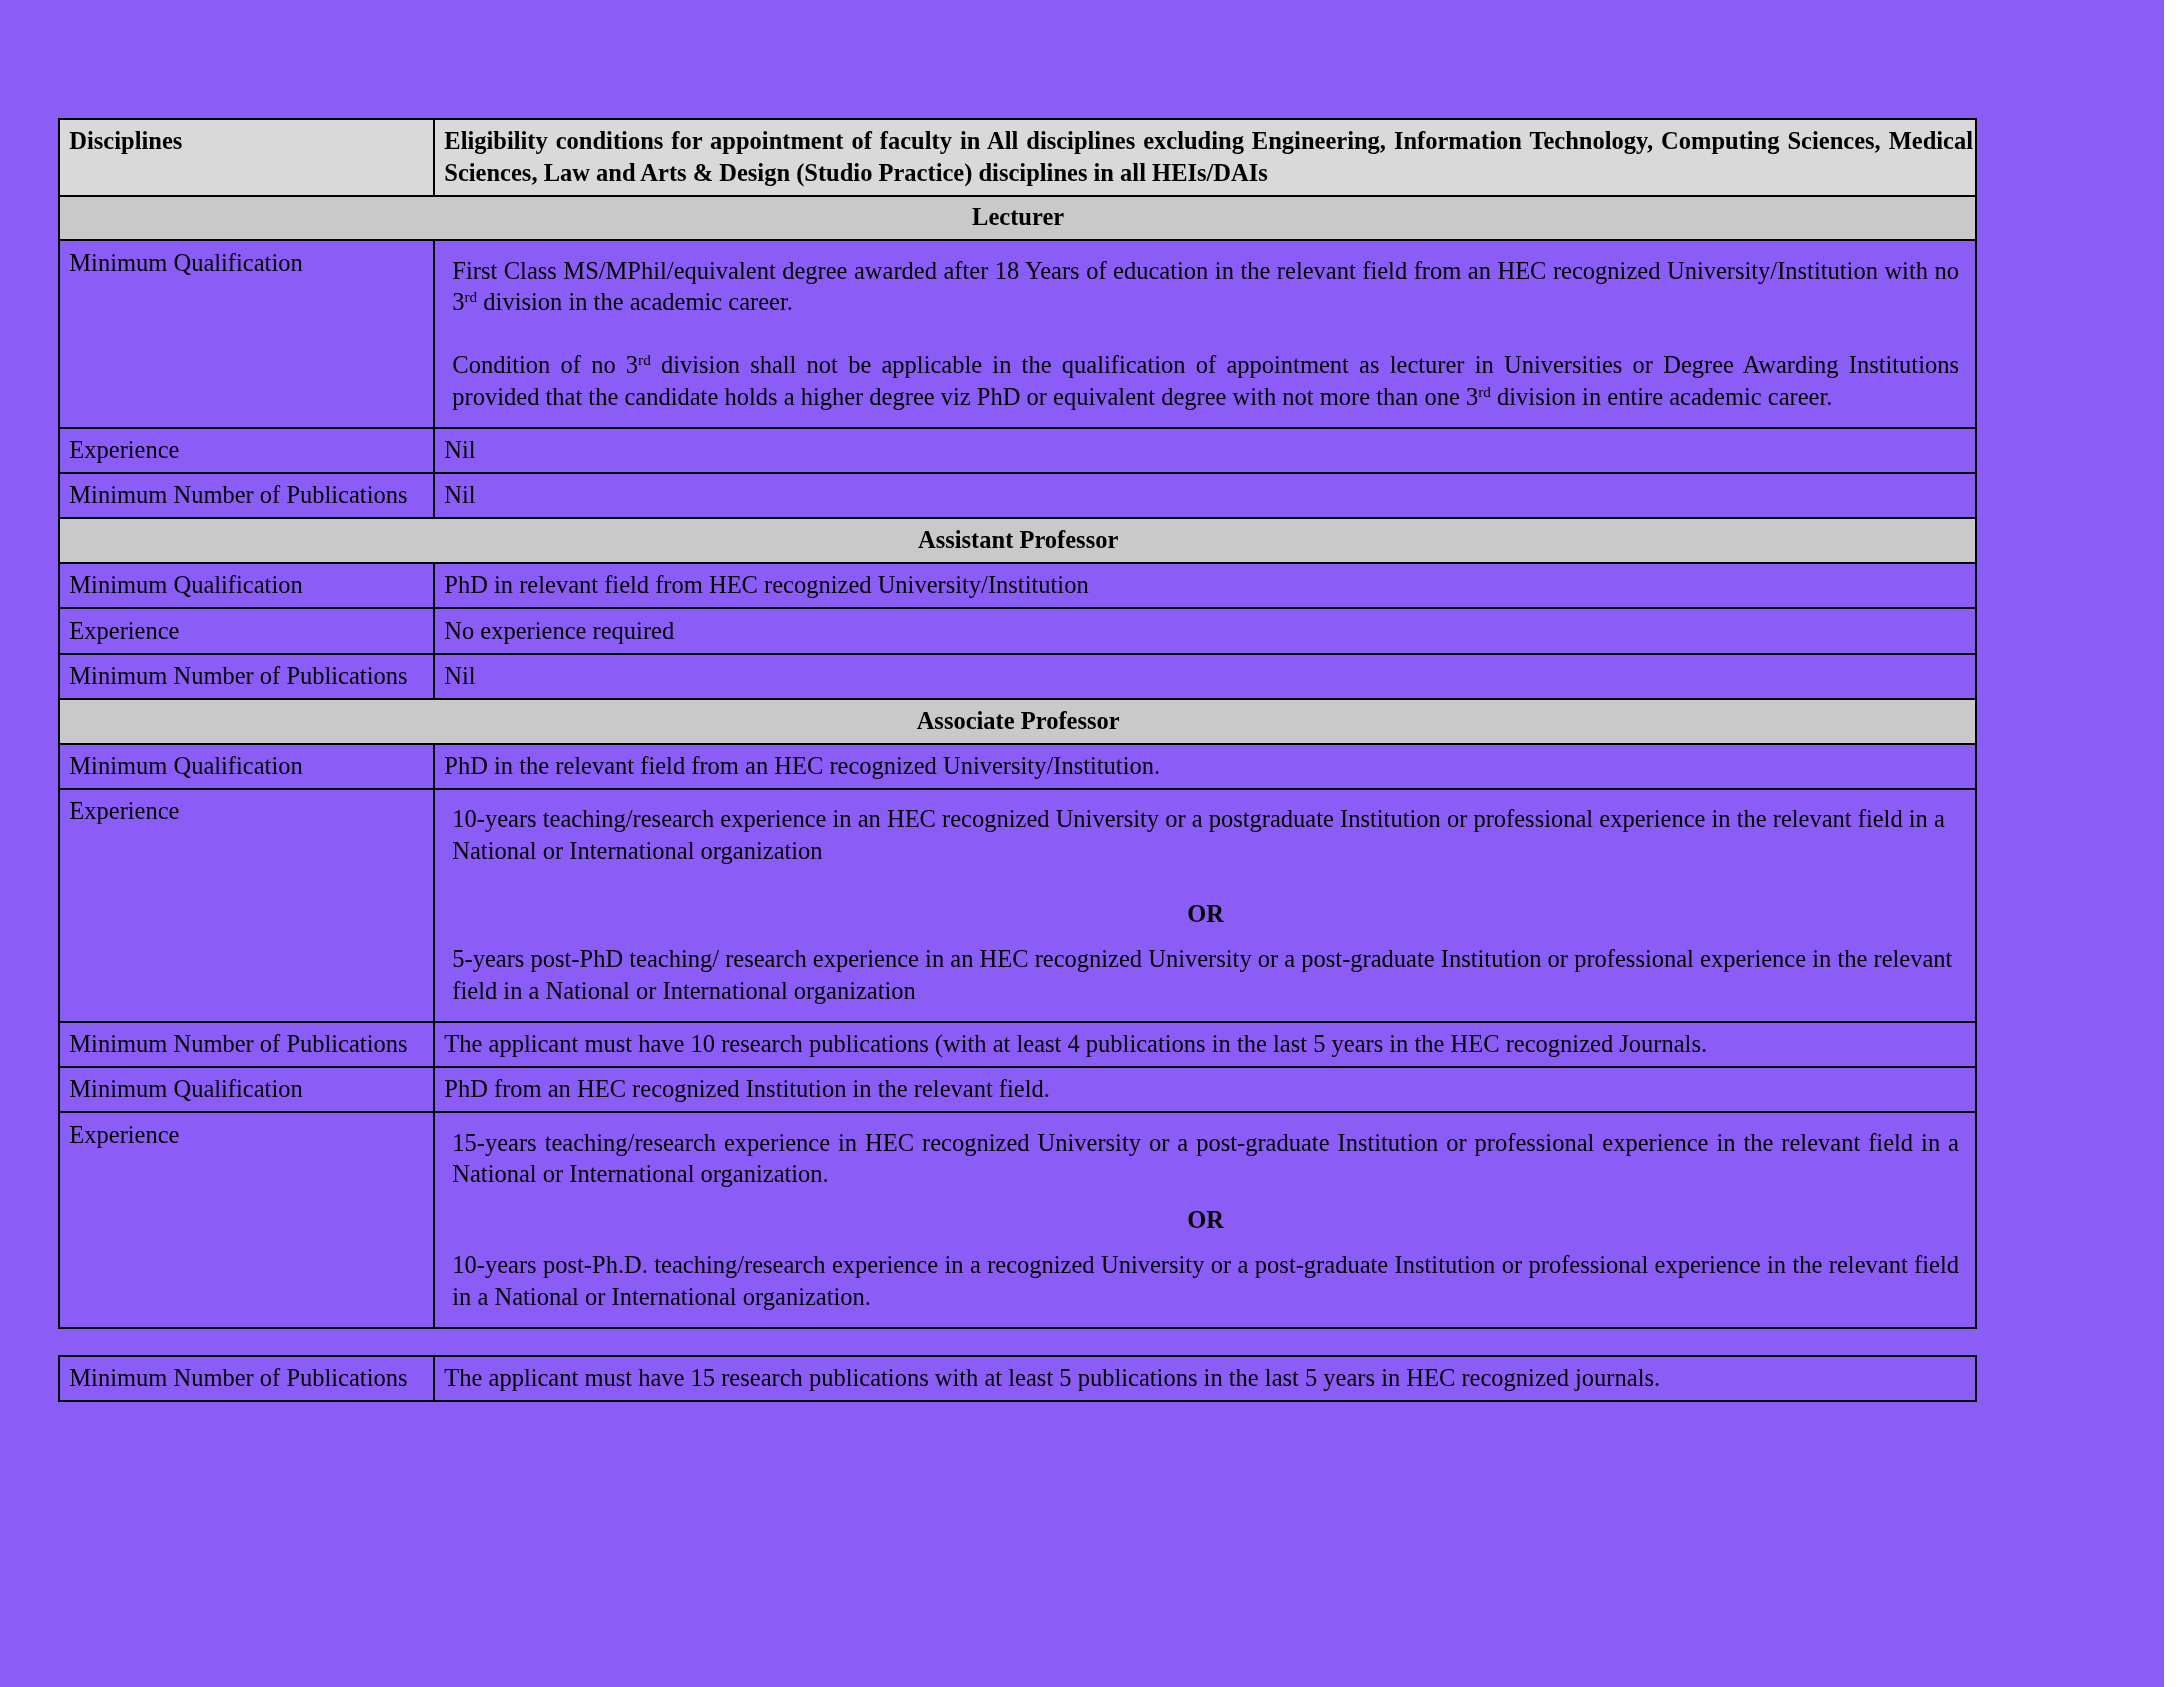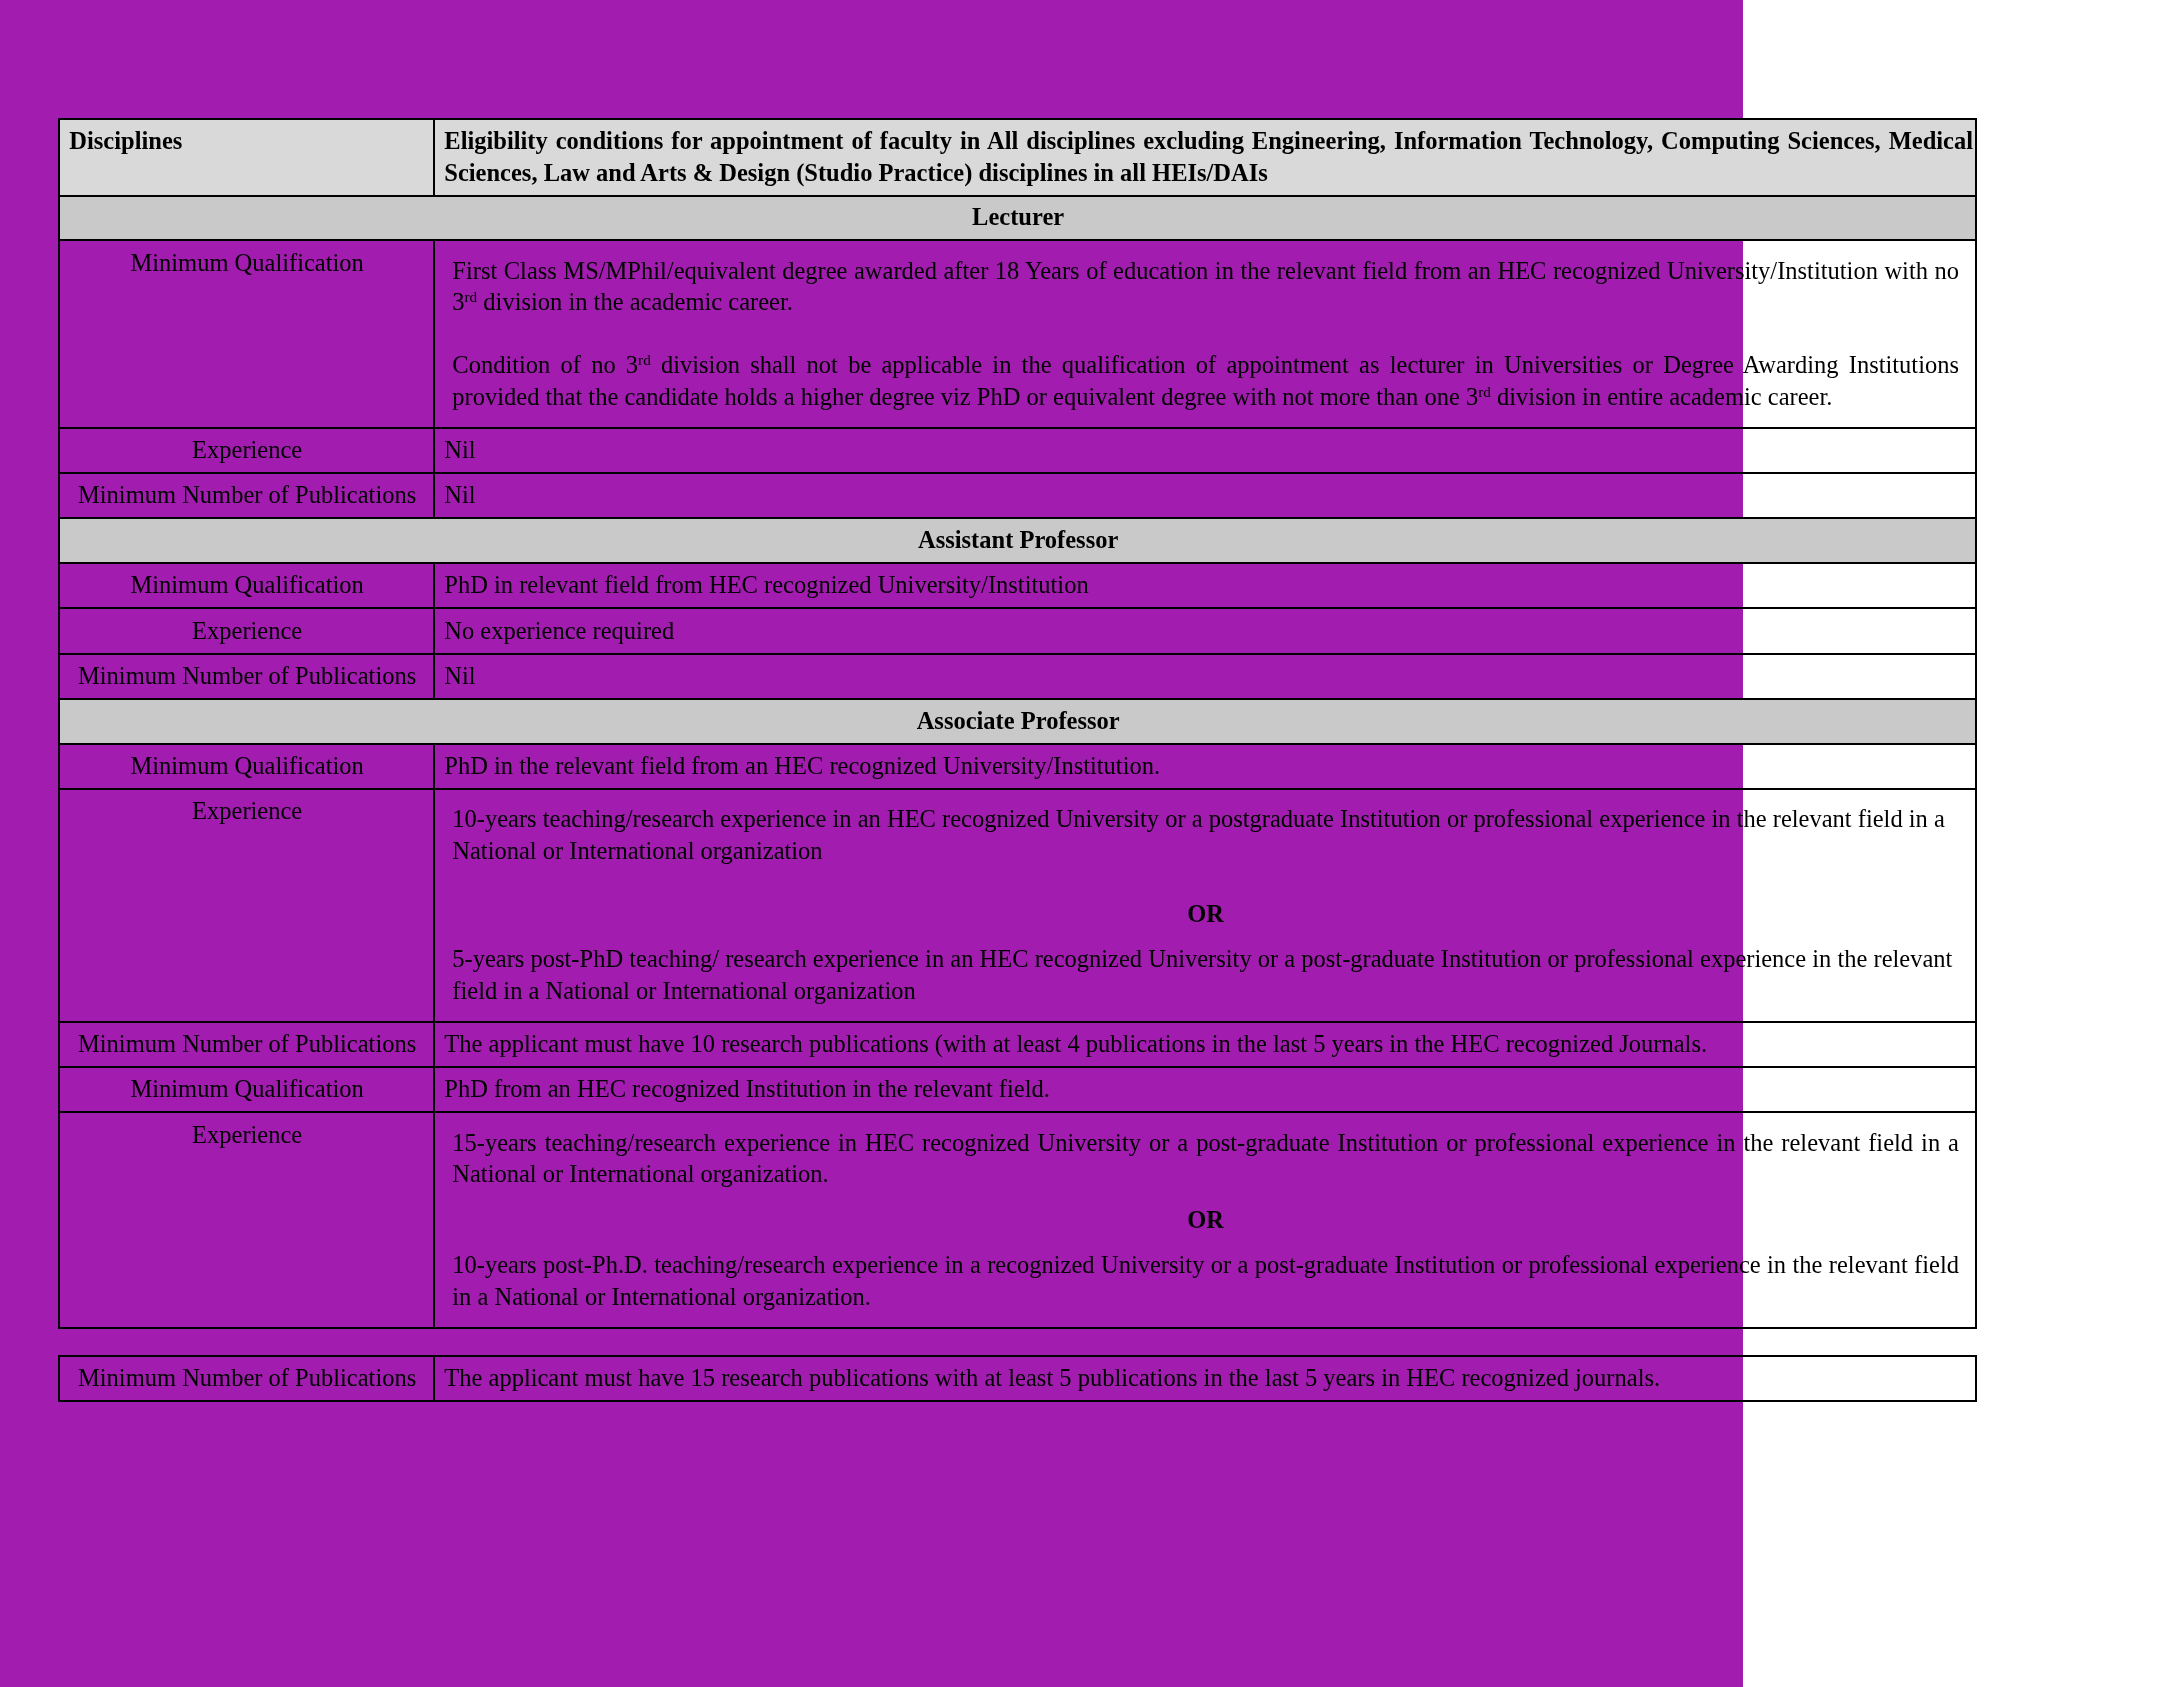--- a/index.html
+++ b/index.html
@@ -9,23 +9,23 @@
   }
   body {
     width: 2183px;
     height: 1687px;
     font-family: "Liberation Serif", "DejaVu Serif", serif;
     color: #000000;
     overflow: hidden;
   }
   .page {
     position: relative;
-    width: 1743px;
+    width: 2164px;
     height: 1687px;
-    background: #a21caf;
+    background: #8b5cf6;
     box-sizing: border-box;
     padding: 118px 208px 0 58px;
   }
   table.doc-table {
     width: 1917px;
     border-collapse: collapse;
     table-layout: fixed;
     margin: 0;
   }
   table.doc-table td {
@@ -56,21 +56,20 @@
   
   tr.band-row td {
     background: #c9c9c9;
     font-weight: 700;
     text-align: center;
     padding-top: 4.6px;
   }
 
   td.label-cell {
     font-weight: 700;
-    text-align: center;
   }
   td.value-cell {
     font-weight: 400;
   }
   td.value-justify {
     text-align: justify;
     text-justify: inter-word;
   }
   td.value-center-bold {
     text-align: left;

